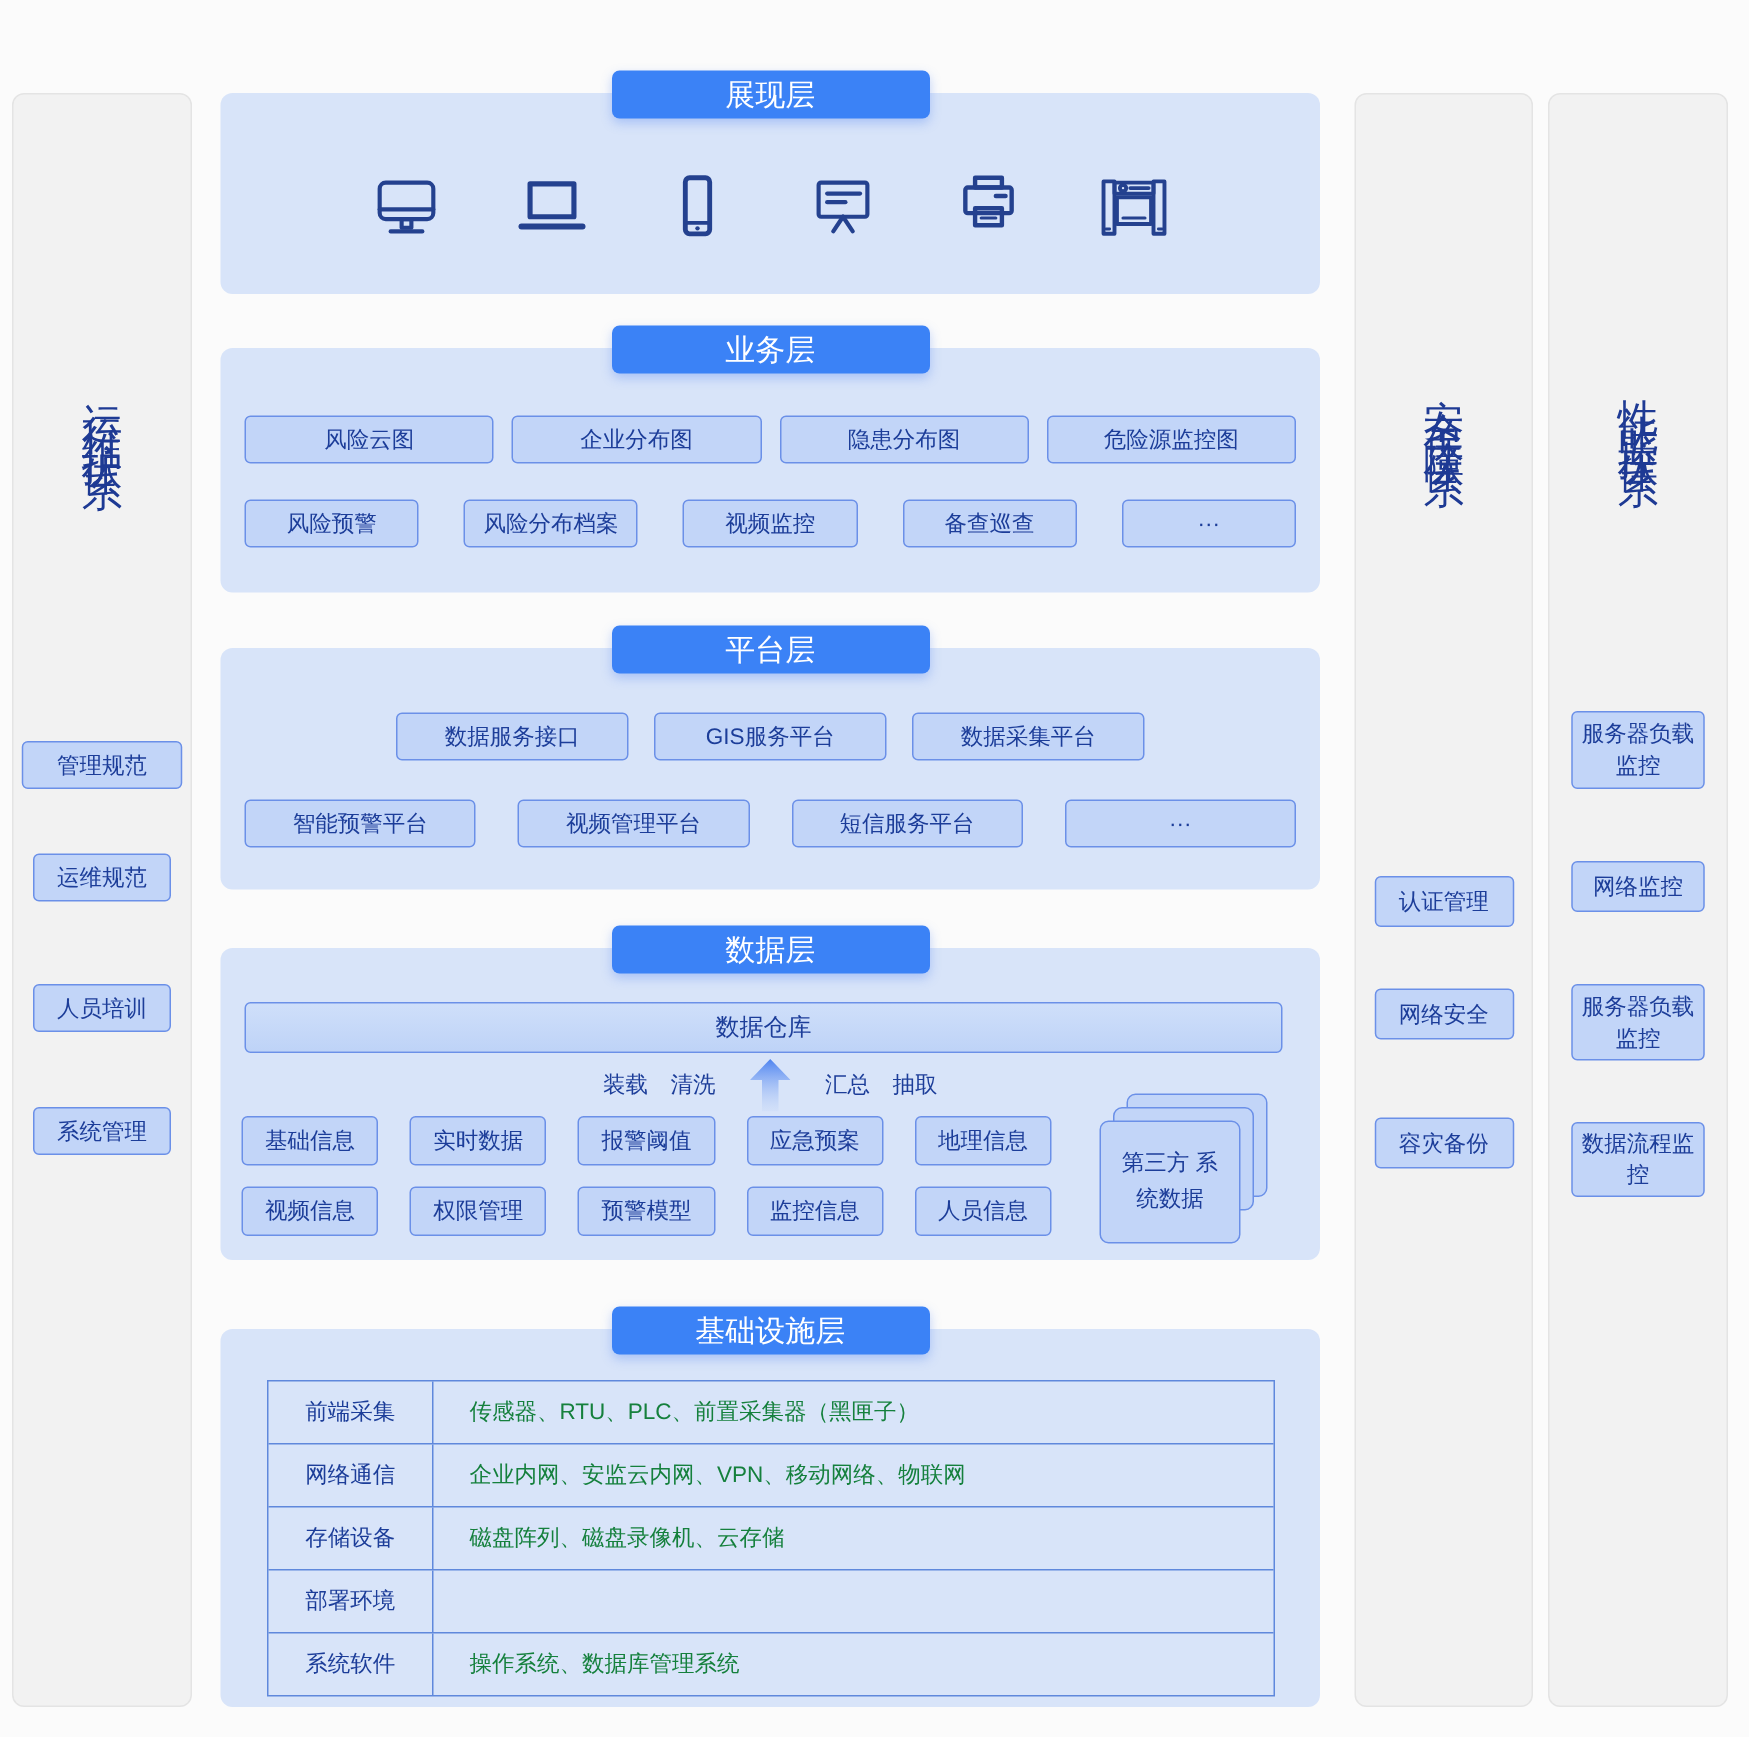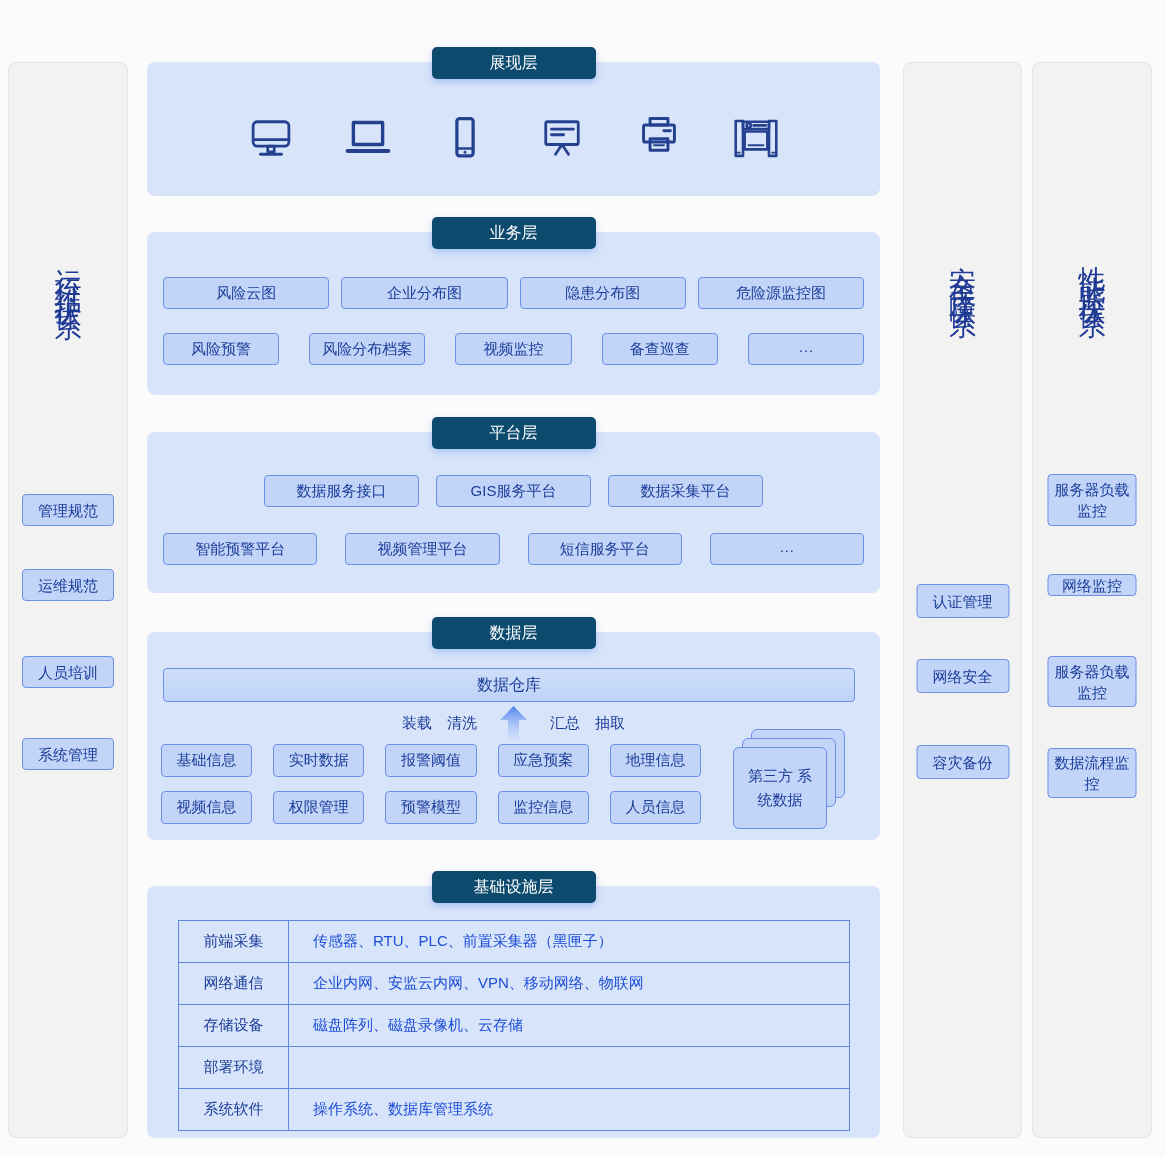--- a/index.html
+++ b/index.html
@@ -11,22 +11,22 @@
   .pillar.sec{left:903px;width:119px;}
   .pillar.perf{left:1032px;width:120px;}
   .v-title{position:absolute;left:50%;transform:translateX(-50%);writing-mode:vertical-rl;text-orientation:upright;
            color:#1e3a94;font-size:27px;font-weight:500;letter-spacing:9px;white-space:nowrap;}
   .side-chip{position:absolute;left:50%;transform:translateX(-50%);box-sizing:border-box;
              display:flex;align-items:center;justify-content:center;text-align:center;
              background:#c2d5f8;border:1px solid #6b90e8;border-radius:4px;color:#1c3d99;font-size:15px;line-height:21px;}
 
   
   .panel{position:absolute;left:147px;width:733px;background:#d8e4f9;border-radius:8px;}
-  .tab{position:absolute;top:-15px;left:50%;transform:translateX(-50%);width:164px;height:32px;
-       background:#0c4a6e;border-radius:5px;color:#ffffff;font-size:16px;display:flex;align-items:center;justify-content:center;
+  .tab{position:absolute;top:-15px;left:50%;transform:translateX(-50%);width:212px;height:32px;
+       background:#3b82f6;border-radius:5px;color:#ffffff;font-size:20px;display:flex;align-items:center;justify-content:center;
        box-shadow:0 3px 7px rgba(76,130,240,.35);}
   .chip{box-sizing:border-box;height:32px;background:#c2d5f8;border:1px solid #6b90e8;border-radius:4px;
         color:#1c3d99;font-size:15px;display:flex;align-items:center;justify-content:center;white-space:nowrap;}
   .row{position:absolute;left:16px;right:16px;display:flex;}
   .row .chip{flex:1;}
   .row.centered{justify-content:center;}
   .row.centered .chip{flex:0 0 155px;}
 
   
   .icons-row{position:absolute;top:50px;left:0;right:0;display:flex;justify-content:center;gap:45px;}
@@ -44,30 +44,30 @@
   .stack-card{position:absolute;box-sizing:border-box;background:#c2d5f8;border:1px solid #6b90e8;border-radius:6px;}
   .stack-front{display:flex;align-items:center;justify-content:center;text-align:center;
                color:#1c3d99;font-size:15px;line-height:24px;padding:8px 10px;}
 
   
   .infra-table{position:absolute;left:31px;top:34px;width:672px;box-sizing:border-box;border:1px solid #5f88dc;}
   .infra-row{display:grid;grid-template-columns:110px 1fr;height:41px;}
   .infra-row + .infra-row{border-top:1px solid #5f88dc;}
   .infra-label{border-right:1px solid #5f88dc;display:flex;align-items:center;justify-content:center;
                color:#1c3d99;font-size:15px;}
-  .infra-value{display:flex;align-items:center;padding-left:24px;color:#1d4ed8;font-size:15px;}
+  .infra-value{display:flex;align-items:center;padding-left:24px;color:#15803d;font-size:15px;}
 </style>
 </head>
 <body>
 
 <div id="canvas">
 
   <div class="pillar left">
     <div class="v-title" style="top:184px">运行维护体系</div>
-    <div class="side-chip" style="top:431px;width:92px;height:32px">管理规范</div>
+    <div class="side-chip" style="top:431px;width:107px;height:32px">管理规范</div>
     <div class="side-chip" style="top:506px;width:92px;height:32px">运维规范</div>
     <div class="side-chip" style="top:593px;width:92px;height:32px">人员培训</div>
     <div class="side-chip" style="top:675px;width:92px;height:32px">系统管理</div>
   </div>
 
   <section class="panel" style="top:62px;height:134px">
     <div class="tab">展现层</div>
     <div class="icons-row">
       <svg width="52" height="52" viewBox="0 0 64 64" fill="none" stroke="#24418f" stroke-width="3.4" stroke-linejoin="round" stroke-linecap="round">
         <rect x="10" y="12" width="44" height="30" rx="5"></rect>
@@ -209,18 +209,18 @@
   <div class="pillar sec">
     <div class="v-title" style="top:182px">安全保障体系</div>
     <div class="side-chip" style="top:521px;width:93px;height:34px">认证管理</div>
     <div class="side-chip" style="top:596px;width:93px;height:34px">网络安全</div>
     <div class="side-chip" style="top:682px;width:93px;height:34px">容灾备份</div>
   </div>
 
   <div class="pillar perf">
     <div class="v-title" style="top:182px">性能监控体系</div>
     <div class="side-chip" style="top:411px;width:89px;height:52px;padding:2px 6px">服务器负载监控</div>
-    <div class="side-chip" style="top:511px;width:89px;height:22px">网络监控</div>
+    <div class="side-chip" style="top:511px;width:89px;height:34px">网络监控</div>
     <div class="side-chip" style="top:593px;width:89px;height:51px;padding:2px 6px">服务器负载监控</div>
     <div class="side-chip" style="top:685px;width:89px;height:50px;padding:2px 6px">数据流程监控</div>
   </div>
 
 </div>
 
 </body></html>

